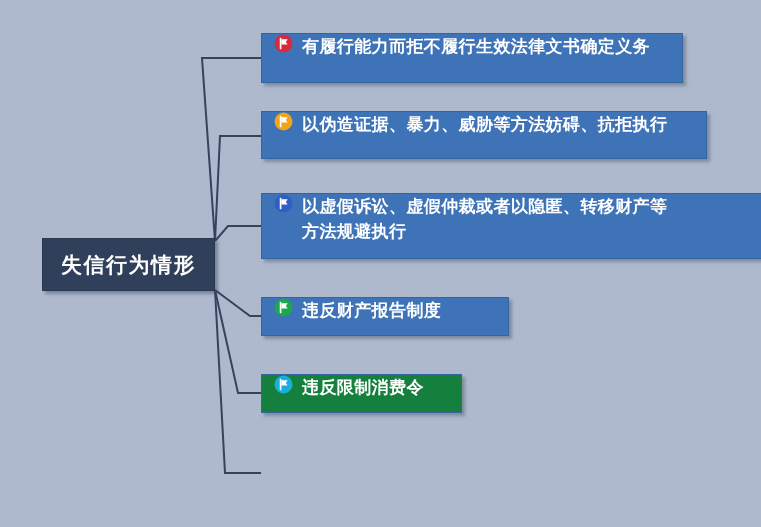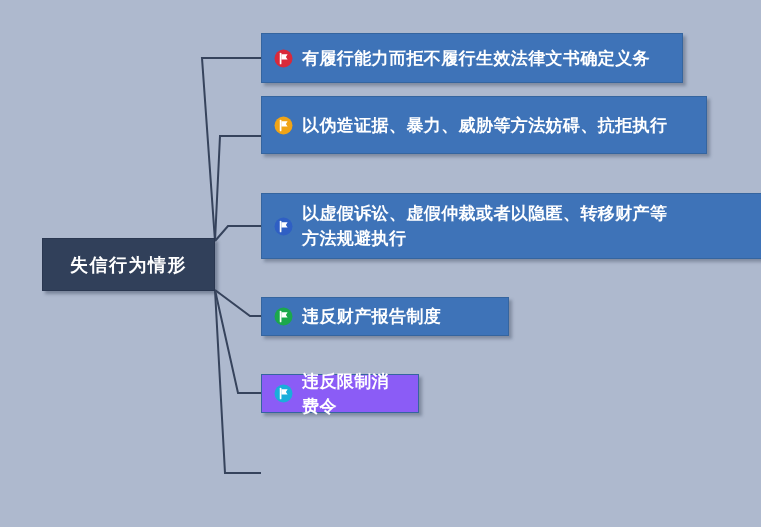--- a/index.html
+++ b/index.html
@@ -31,33 +31,32 @@
     box-sizing: border-box;
     background: #31405a;
     border: 1px solid #2a3750;
     box-shadow: 3px 3px 3px rgba(60, 72, 94, 0.45);
     display: flex;
     align-items: center;
     justify-content: center;
   }
   .root-label {
     color: #ffffff;
-    font-size: 18px;
+    font-size: 21px;
     font-weight: bold;
     letter-spacing: 1.5px;
     white-space: nowrap;
   }
   .branch-node {
     position: absolute;
     box-sizing: border-box;
     background: #3e73b8;
     border: 1px solid #35659f;
     box-shadow: 3px 3px 3px rgba(60, 72, 94, 0.4);
     display: flex;
-    align-items: center;
     padding-left: 12px;
     padding-right: 24px;
   }
   .branch-icon {
     flex: 0 0 auto;
     width: 19px;
     height: 19px;
     border-radius: 50%;
     margin-right: 9px;
     position: relative;
@@ -109,21 +108,21 @@
     <span class="branch-icon">
       <svg viewBox="0 0 19 19" xmlns="http://www.w3.org/2000/svg">
         <circle cx="9.5" cy="9.5" r="9" fill="#d9293a"></circle>
         <path d="M6.6 4.6 V14.4" stroke="#ffffff" stroke-width="1.7" stroke-linecap="round" fill="none"></path>
         <path d="M7.4 5.3 H13.6 L11.9 8.0 L13.6 10.6 H7.4 Z" fill="#ffffff"></path>
       </svg>
     </span>
     <span class="branch-label">有履行能力而拒不履行生效法律文书确定义务</span>
   </div>
 
-  <div class="branch-node" style="left: 261px; top: 96px; width: 446px; height: 58px; background: rgb(62, 115, 184); font-family: Liberation Serif, serif;">
+  <div class="branch-node" style="left: 261px; top: 111px; width: 446px; height: 48px; background: rgb(62, 115, 184); font-family: Liberation Serif, serif;">
     <span class="branch-icon">
       <svg viewBox="0 0 19 19" xmlns="http://www.w3.org/2000/svg">
         <circle cx="9.5" cy="9.5" r="9" fill="#f0a417"></circle>
         <path d="M6.6 4.6 V14.4" stroke="#ffffff" stroke-width="1.7" stroke-linecap="round" fill="none"></path>
         <path d="M7.4 5.3 H13.6 L11.9 8.0 L13.6 10.6 H7.4 Z" fill="#ffffff"></path>
       </svg>
     </span>
     <span class="branch-label">以伪造证据、暴力、威胁等方法妨碍、抗拒执行</span>
   </div>
 
@@ -143,21 +142,21 @@
     <span class="branch-icon">
       <svg viewBox="0 0 19 19" xmlns="http://www.w3.org/2000/svg">
         <circle cx="9.5" cy="9.5" r="9" fill="#1ba84c"></circle>
         <path d="M6.6 4.6 V14.4" stroke="#ffffff" stroke-width="1.7" stroke-linecap="round" fill="none"></path>
         <path d="M7.4 5.3 H13.6 L11.9 8.0 L13.6 10.6 H7.4 Z" fill="#ffffff"></path>
       </svg>
     </span>
     <span class="branch-label">违反财产报告制度</span>
   </div>
 
-  <div class="branch-node" style="left: 261px; top: 374px; width: 158px; height: 39px; background: #8b5cf6;">
+  <div class="branch-node" style="left: 261px; top: 374px; width: 201px; height: 39px; background: #15803d;">
     <span class="branch-icon">
       <svg viewBox="0 0 19 19" xmlns="http://www.w3.org/2000/svg">
         <circle cx="9.5" cy="9.5" r="9" fill="#1aaedb"></circle>
         <path d="M6.6 4.6 V14.4" stroke="#ffffff" stroke-width="1.7" stroke-linecap="round" fill="none"></path>
         <path d="M7.4 5.3 H13.6 L11.9 8.0 L13.6 10.6 H7.4 Z" fill="#ffffff"></path>
       </svg>
     </span>
     <span class="branch-label">违反限制消费令</span>
   </div>
 

